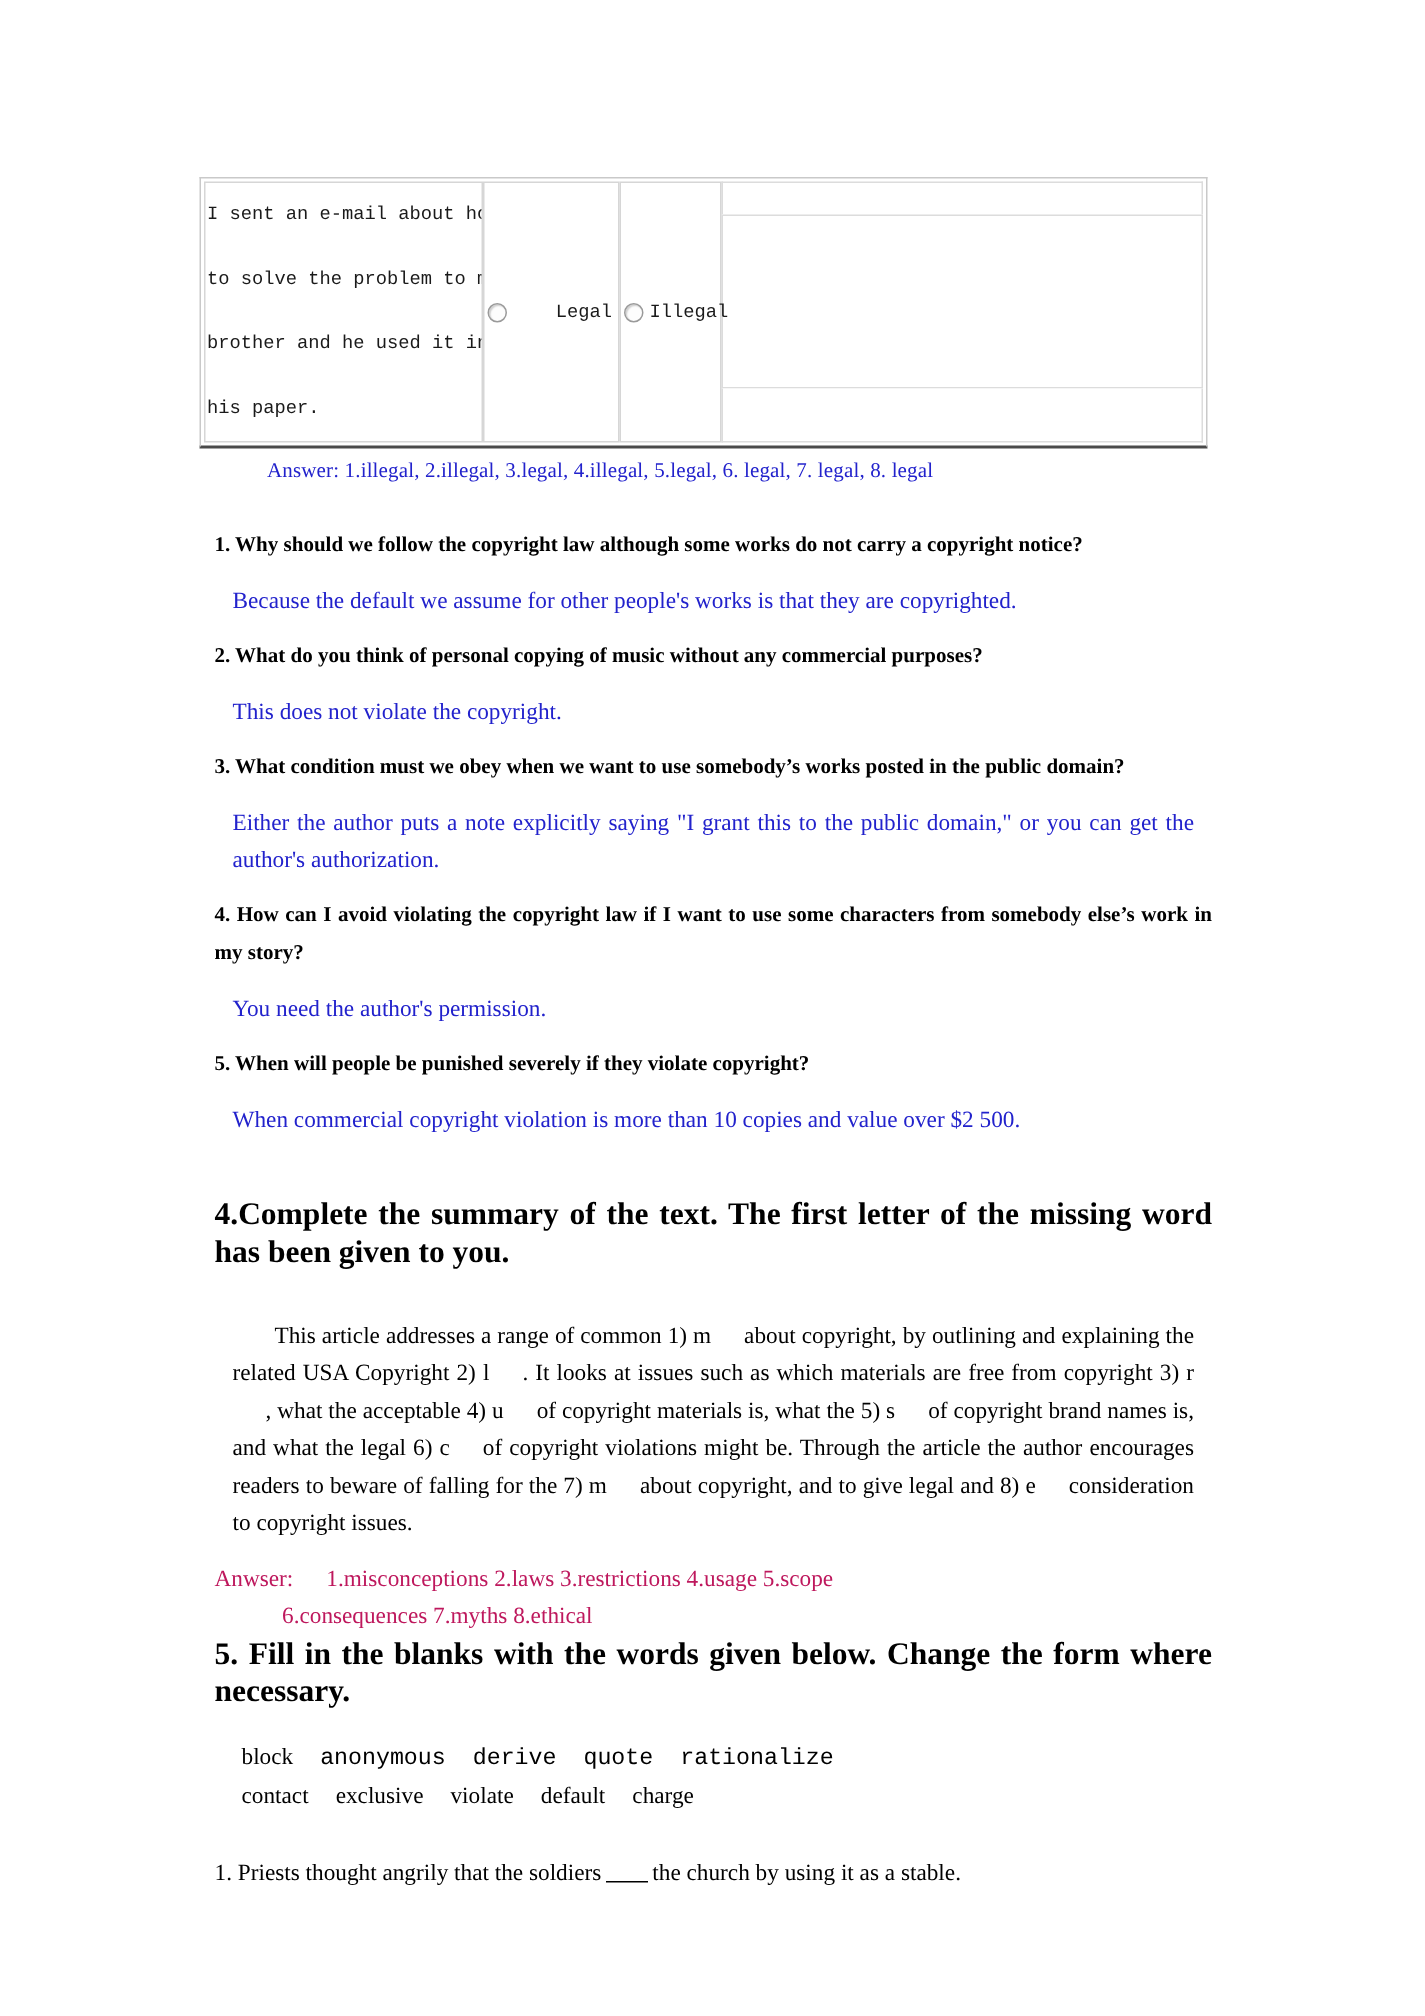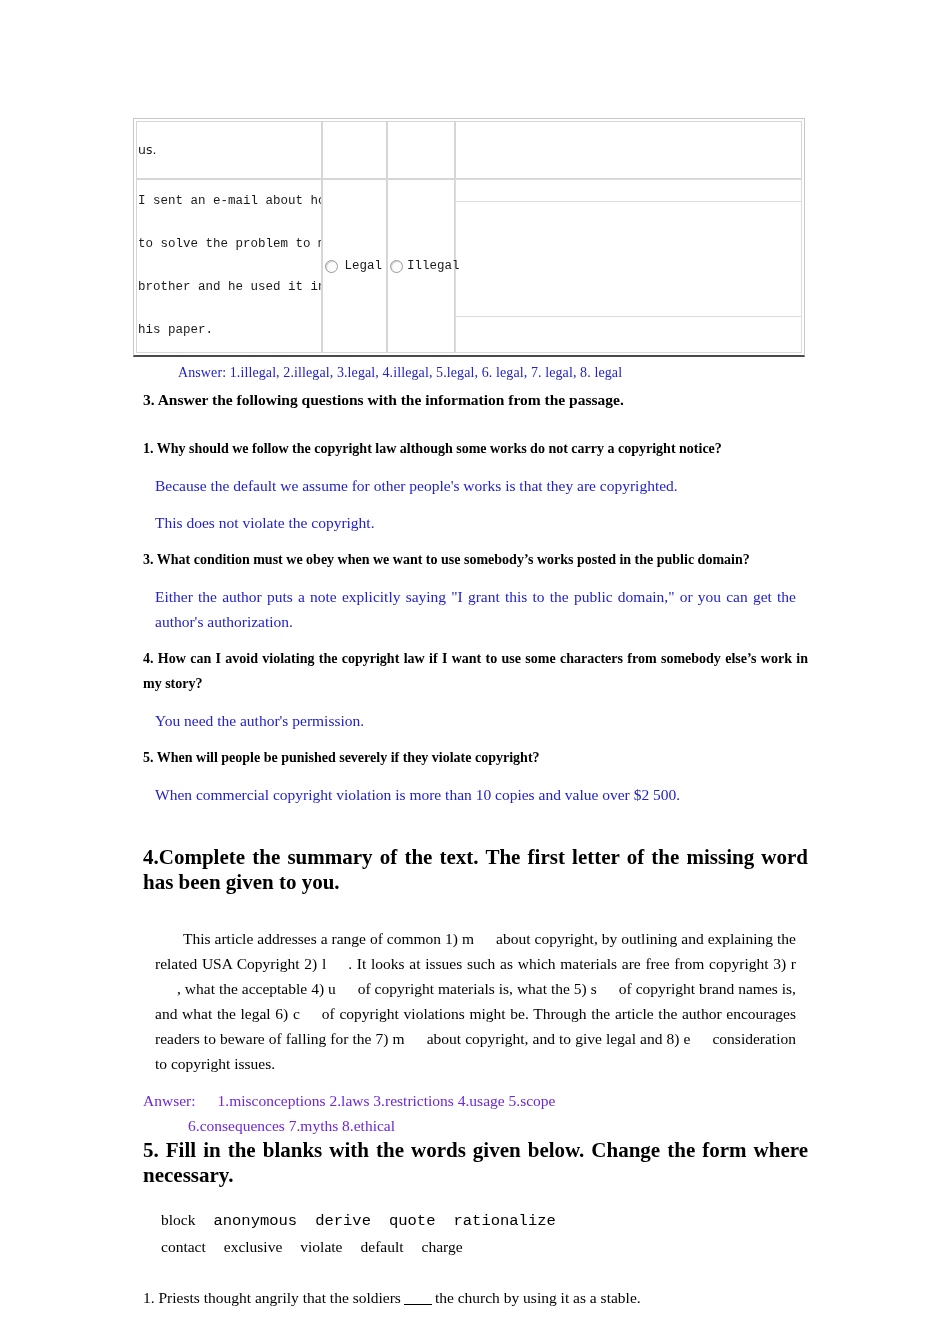--- a/index.html
+++ b/index.html
@@ -47,21 +47,21 @@
     width: 100%;
     table-layout: fixed;
     font-family: "DejaVu Sans", "Liberation Sans", sans-serif;
   }
   .survey-table td {
     vertical-align: middle;
     padding: 0;
     background: #ffffff;
   }
   .col-stmt { width: 186px; }
-  .col-legal { width: 65px; }
+  .col-legal { width: 91px; }
   .col-illegal { width: 68px; }
   .col-blank { width: auto; }
 
   .cell-inner {
     border: 1px solid #d6d6d6;
     box-sizing: border-box;
     height: 100%;
     position: relative;
   }
 
@@ -126,21 +126,21 @@
   
   .answer-line {
     color: #2222cc;
     font-size: 14px;
     line-height: 24px;
     margin-top: 4px;
     padding-left: 35px;
     letter-spacing: 0.1px;
   }
   .answer-key {
-    color: #6d28d9;
+    color: #be185d;
     font-size: 15.5px;
     line-height: 25px;
   }
   .answer-key .k-indent { padding-left: 45px; display: block; }
 
   h3.sec-head {
     font-size: 15.5px;
     font-weight: bold;
     margin: 2px 0 0 0;
     line-height: 25px;
@@ -211,36 +211,20 @@
 </style>
 </head>
 <body>
 
 <div class="page">
   <div class="content">
 
     <div class="survey-table-wrap">
       <table class="survey-table">
         <tbody>
-            <tr class="row-top">
-          <td class="col-stmt">
-            <div class="cell-inner">
-              <div class="stmt-short">us.</div>
-            </div>
-          </td>
-          <td class="col-legal">
-            <div class="cell-inner"></div>
-          </td>
-          <td class="col-illegal">
-            <div class="cell-inner"></div>
-          </td>
-          <td class="col-blank">
-            <div class="cell-inner"></div>
-          </td>
-        </tr>
 
         <tr class="row-main">
           <td class="col-stmt">
             <div class="cell-inner">
               <div class="stmt-text">I sent an e-mail about how</div>
               <div class="stmt-text">to solve the problem to my</div>
               <div class="stmt-text">brother and he used it in</div>
               <div class="stmt-text">his paper.</div>
             </div>
           </td>
@@ -267,26 +251,26 @@
               <div class="blank-seg seg-c"></div>
             </div>
           </td>
         </tr>
       </tbody>
         </table>
     </div>
 
     <div class="answer-line">Answer:  1.illegal,  2.illegal,  3.legal,  4.illegal,  5.legal, 6. legal, 7. legal, 8. legal</div>
 
-    <h3 class="sec-head">3. Answer the following questions with the information from the passage.</h3>
 
     <div class="qa-block">
       <p class="q-line nojust">1. Why should we follow the copyright law although some works do not carry a copyright notice?</p>
       <p class="a-line nojust">Because the default we assume for other people's works is that they are copyrighted.</p>
 
+      <p class="q-line nojust">2. What do you think of personal copying of music without any commercial purposes?</p>
       <p class="a-line nojust">This does not violate the copyright.</p>
 
       <p class="q-line">3. What condition must we obey when we want to use somebody’s works posted in the public domain?</p>
       <p class="a-line">Either the author puts a note explicitly saying "I grant this to the public domain," or you can get the author's authorization.</p>
 
       <p class="q-line">4. How can I avoid violating the copyright law if I want to use some characters from somebody else’s work in my story?</p>
       <p class="a-line nojust">You need the author's permission.</p>
 
       <p class="q-line nojust">5. When will people be punished severely if they violate copyright?</p>
       <p class="a-line nojust">When commercial copyright violation is more than 10 copies and value over $2 500.</p>

